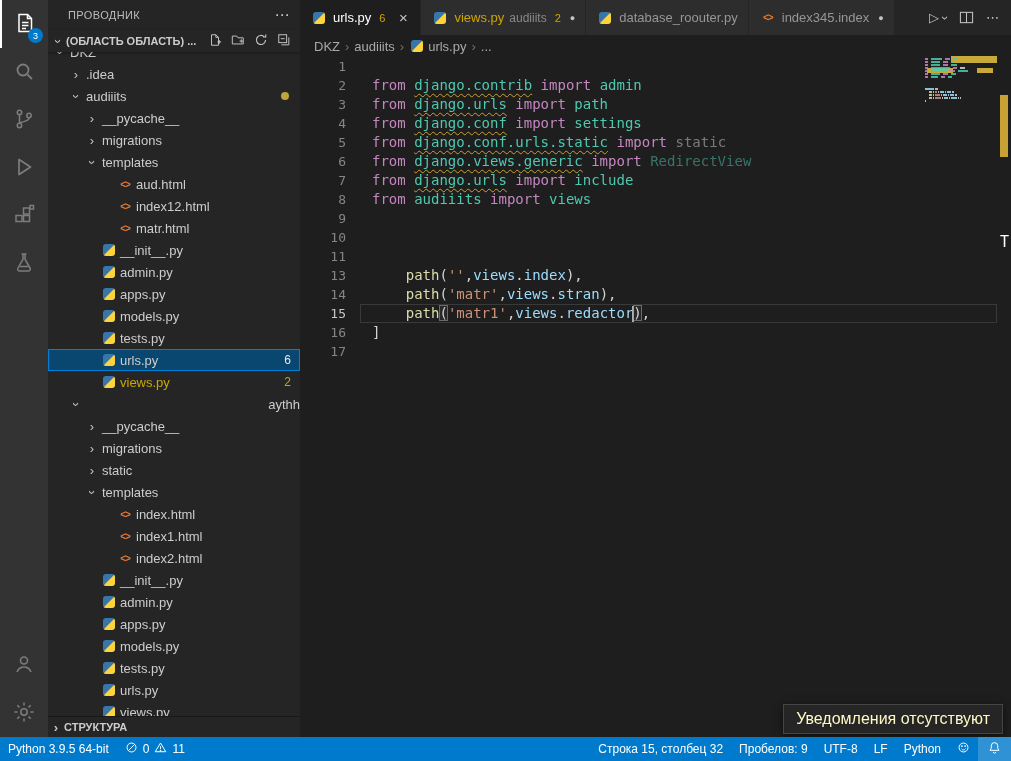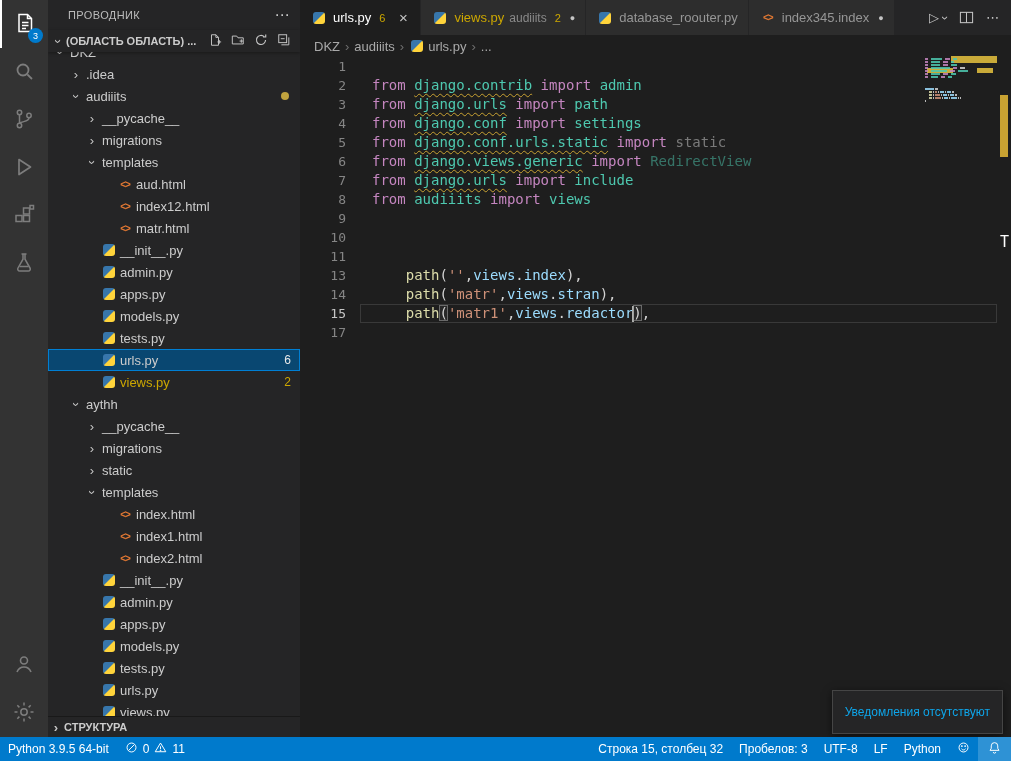--- a/index.html
+++ b/index.html
@@ -96,22 +96,22 @@
         font-family:"DejaVu Sans Mono",monospace}
 
   
   .statusbar{position:absolute;left:0;right:0;bottom:0;height:24px;background:var(--statusbar);
     display:flex;align-items:center;color:#ffffff;font-size:12px;z-index:10}
   .st-item{display:flex;align-items:center;gap:5px;padding:0 8px;height:100%;cursor:pointer}
   .st-item svg{width:13px;height:13px}
   .st-right{margin-left:auto;display:flex;height:100%}
   .st-item.bell{background:rgba(255,255,255,.18);padding:0 10px}
 
-  .toast{position:absolute;right:8px;bottom:27px;background:#252526;border:1px solid #454545;color:#0ea5e9;
-    font-size:12px;padding:14px 12px;box-shadow:0 2px 8px rgba(0,0,0,.55);z-index:9}
+  .toast{position:absolute;right:8px;bottom:27px;background:#252526;border:1px solid #454545;color:#fef9c3;
+    font-size:16px;padding:5px 12px;box-shadow:0 2px 8px rgba(0,0,0,.55);z-index:9}
 </style>
 </head>
 <body>
 
 <div class="activity-bar">
   <div class="ab-top" id="ab-top">
       <div class="ab-item active">
         <span class="icn"><svg viewBox="0 0 24 24" fill="none" stroke="currentColor" stroke-width="1.5">
             <path d="M14.5 3.5H6v17h12.5V7.5l-4-4z"></path>
             <path d="M14.5 3.5v4h4"></path>
@@ -277,21 +277,21 @@
         <span class="ficon py"></span>
         <span class="tlabel">urls.py</span>
         <span class="tbadge">6</span>
       </div>
       <div class="trow" style="padding-left: 36px;">
         <span class="chevsp"></span>
         <span class="ficon py"></span>
         <span class="tlabel warn">views.py</span>
         <span class="tbadge warn">2</span>
       </div>
-      <div class="trow" style="padding-left: 20px;">
+      <div class="trow" style="padding-left: 20px; justify-content: space-between;">
         <span class="chev open">›</span>
         <span class="tlabel">aythh</span>
       </div>
       <div class="trow" style="padding-left: 36px;">
         <span class="chev">›</span>
         <span class="tlabel">__pycache__</span>
       </div>
       <div class="trow" style="padding-left: 36px;">
         <span class="chev">›</span>
         <span class="tlabel">migrations</span>
@@ -423,20 +423,21 @@
       <div class="cline"><span class="num">5</span><span class="ctwrap"><span class="c-kw">from</span><span class="c-pl"> </span><span class="c-mod sq">django.conf.urls.static</span><span class="c-pl"> </span><span class="c-kw">import</span><span class="c-pl"> </span><span class="c-pl fade">static</span></span></div>
       <div class="cline"><span class="num">6</span><span class="ctwrap"><span class="c-kw">from</span><span class="c-pl"> </span><span class="c-mod sq">django.views.generic</span><span class="c-pl"> </span><span class="c-kw">import</span><span class="c-pl"> </span><span class="c-mod fade">RedirectView</span></span></div>
       <div class="cline"><span class="num">7</span><span class="ctwrap"><span class="c-kw">from</span><span class="c-pl"> </span><span class="c-mod sq">django.urls</span><span class="c-pl"> </span><span class="c-kw">import</span><span class="c-pl"> </span><span class="c-mod">include</span></span></div>
       <div class="cline"><span class="num">8</span><span class="ctwrap"><span class="c-kw">from</span><span class="c-pl"> </span><span class="c-mod">audiiits</span><span class="c-pl"> </span><span class="c-kw">import</span><span class="c-pl"> </span><span class="c-mod">views</span></span></div>
       <div class="cline"><span class="num">9</span><span class="ctwrap"></span></div>
       <div class="cline"><span class="num">10</span><span class="ctwrap"></span></div>
       <div class="cline"><span class="num">11</span><span class="ctwrap"></span></div>
       <div class="cline"><span class="num">13</span><span class="ctwrap"><span class="c-pl">    </span><span class="c-fn">path</span><span class="c-pl">(</span><span class="c-str">''</span><span class="c-pl">,</span><span class="c-vr">views</span><span class="c-pl">.</span><span class="c-vr">index</span><span class="c-pl">),</span></span></div>
       <div class="cline"><span class="num">14</span><span class="ctwrap"><span class="c-pl">    </span><span class="c-fn">path</span><span class="c-pl">(</span><span class="c-str">'matr'</span><span class="c-pl">,</span><span class="c-vr">views</span><span class="c-pl">.</span><span class="c-vr">stran</span><span class="c-pl">),</span></span></div>
       <div class="cline cur"><span class="num">15</span><span class="ctwrap"><span class="c-pl">    </span><span class="c-fn">path</span><span class="c-pl brk">(</span><span class="c-str">'matr1'</span><span class="c-pl">,</span><span class="c-vr">views</span><span class="c-pl">.</span><span class="c-vr">redactor</span><span class="cursorbar"></span><span class="c-pl brk">)</span><span class="c-pl">,</span></span></div>
+      <div class="cline"><span class="num">16</span><span class="ctwrap"><span class="c-pl">]</span></span></div>
       <div class="cline"><span class="num">17</span><span class="ctwrap"></span></div>
     </div>
   <div class="minimap" id="minimap">
     <div class="mwarn a"></div>
     <div class="mwarn b"></div>
     <div class="mwarn c"></div>
   <div class="mrow"></div>
       <div class="mrow">
         <span style="width: 3.2px; background: var(--kw);"></span>
         <span style="width: 1px; background: transparent;"></span>
@@ -571,21 +572,21 @@
           <path d="M8 6.5v3.3"></path>
           <circle cx="8" cy="11.6" r=".5" fill="currentColor"></circle>
         </svg></span>
       <span>11</span>
     </div>
     <div class="st-right">
       <div class="st-item">
         <span>Строка 15, столбец 32</span>
       </div>
       <div class="st-item">
-        <span>Пробелов: 3</span>
+        <span>Пробелов: 9</span>
       </div>
       <div class="st-item">
         <span>UTF-8</span>
       </div>
       <div class="st-item">
         <span>LF</span>
       </div>
       <div class="st-item">
         <span>Python</span>
       </div>

